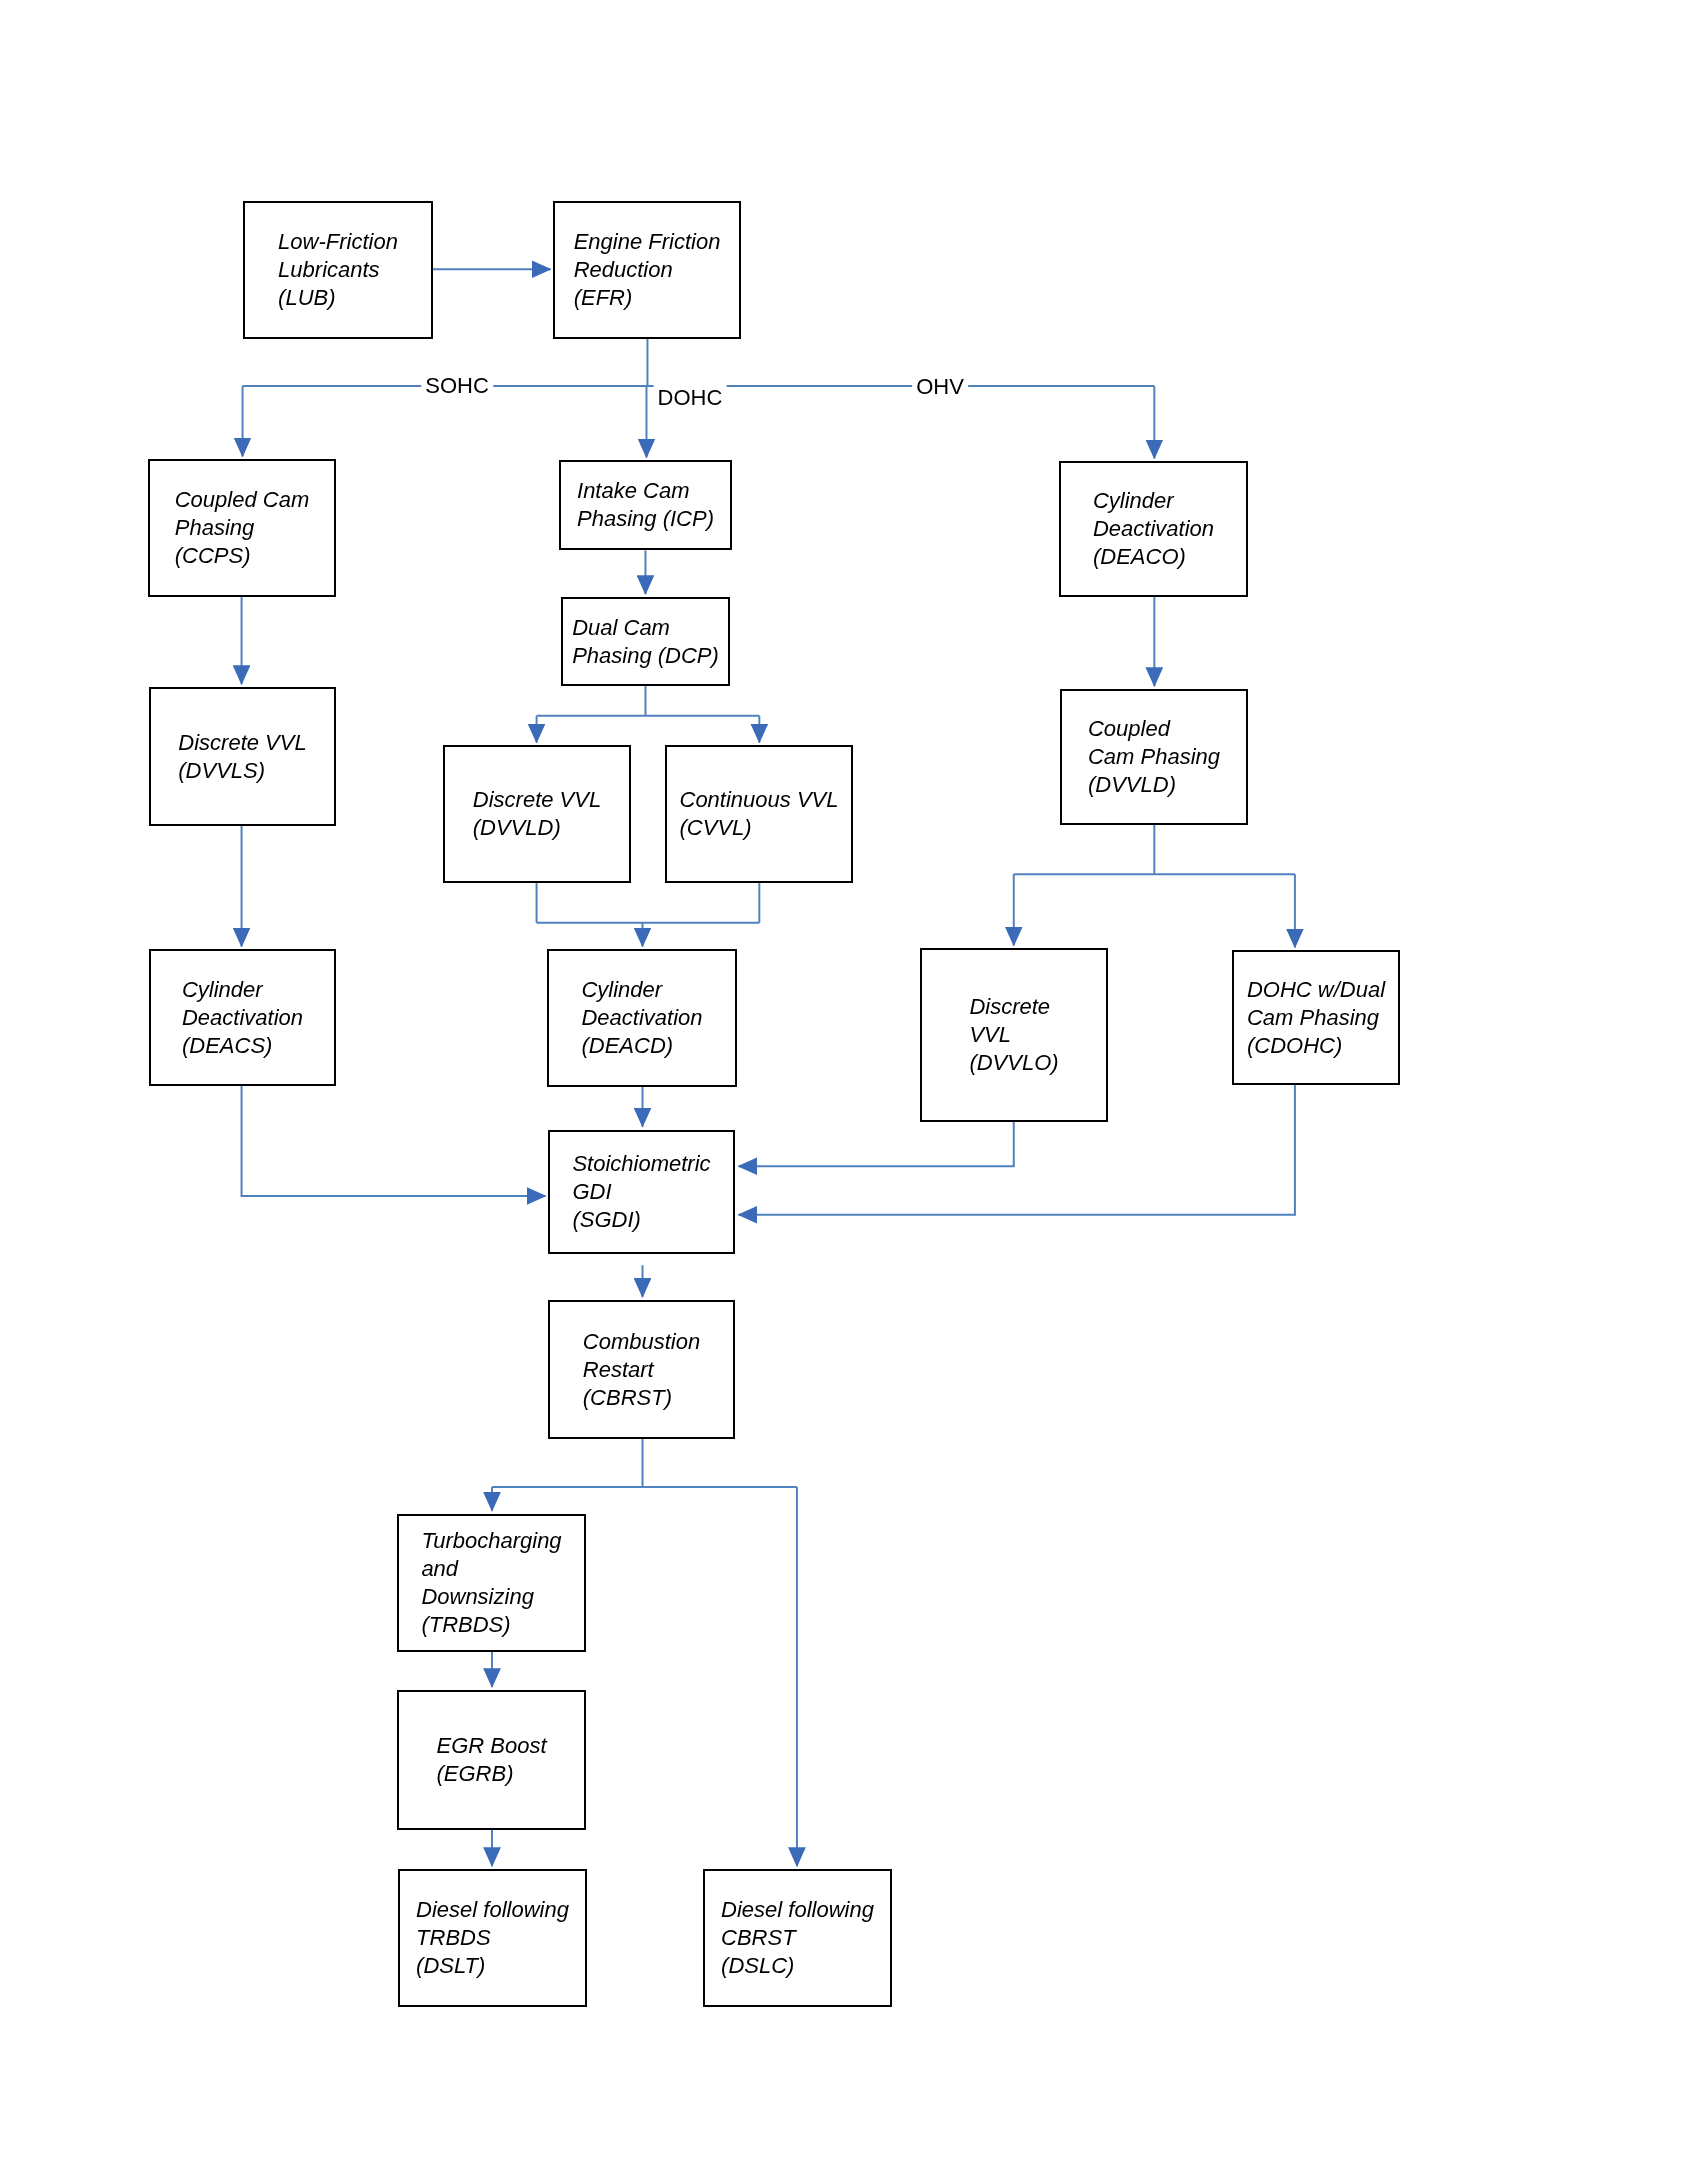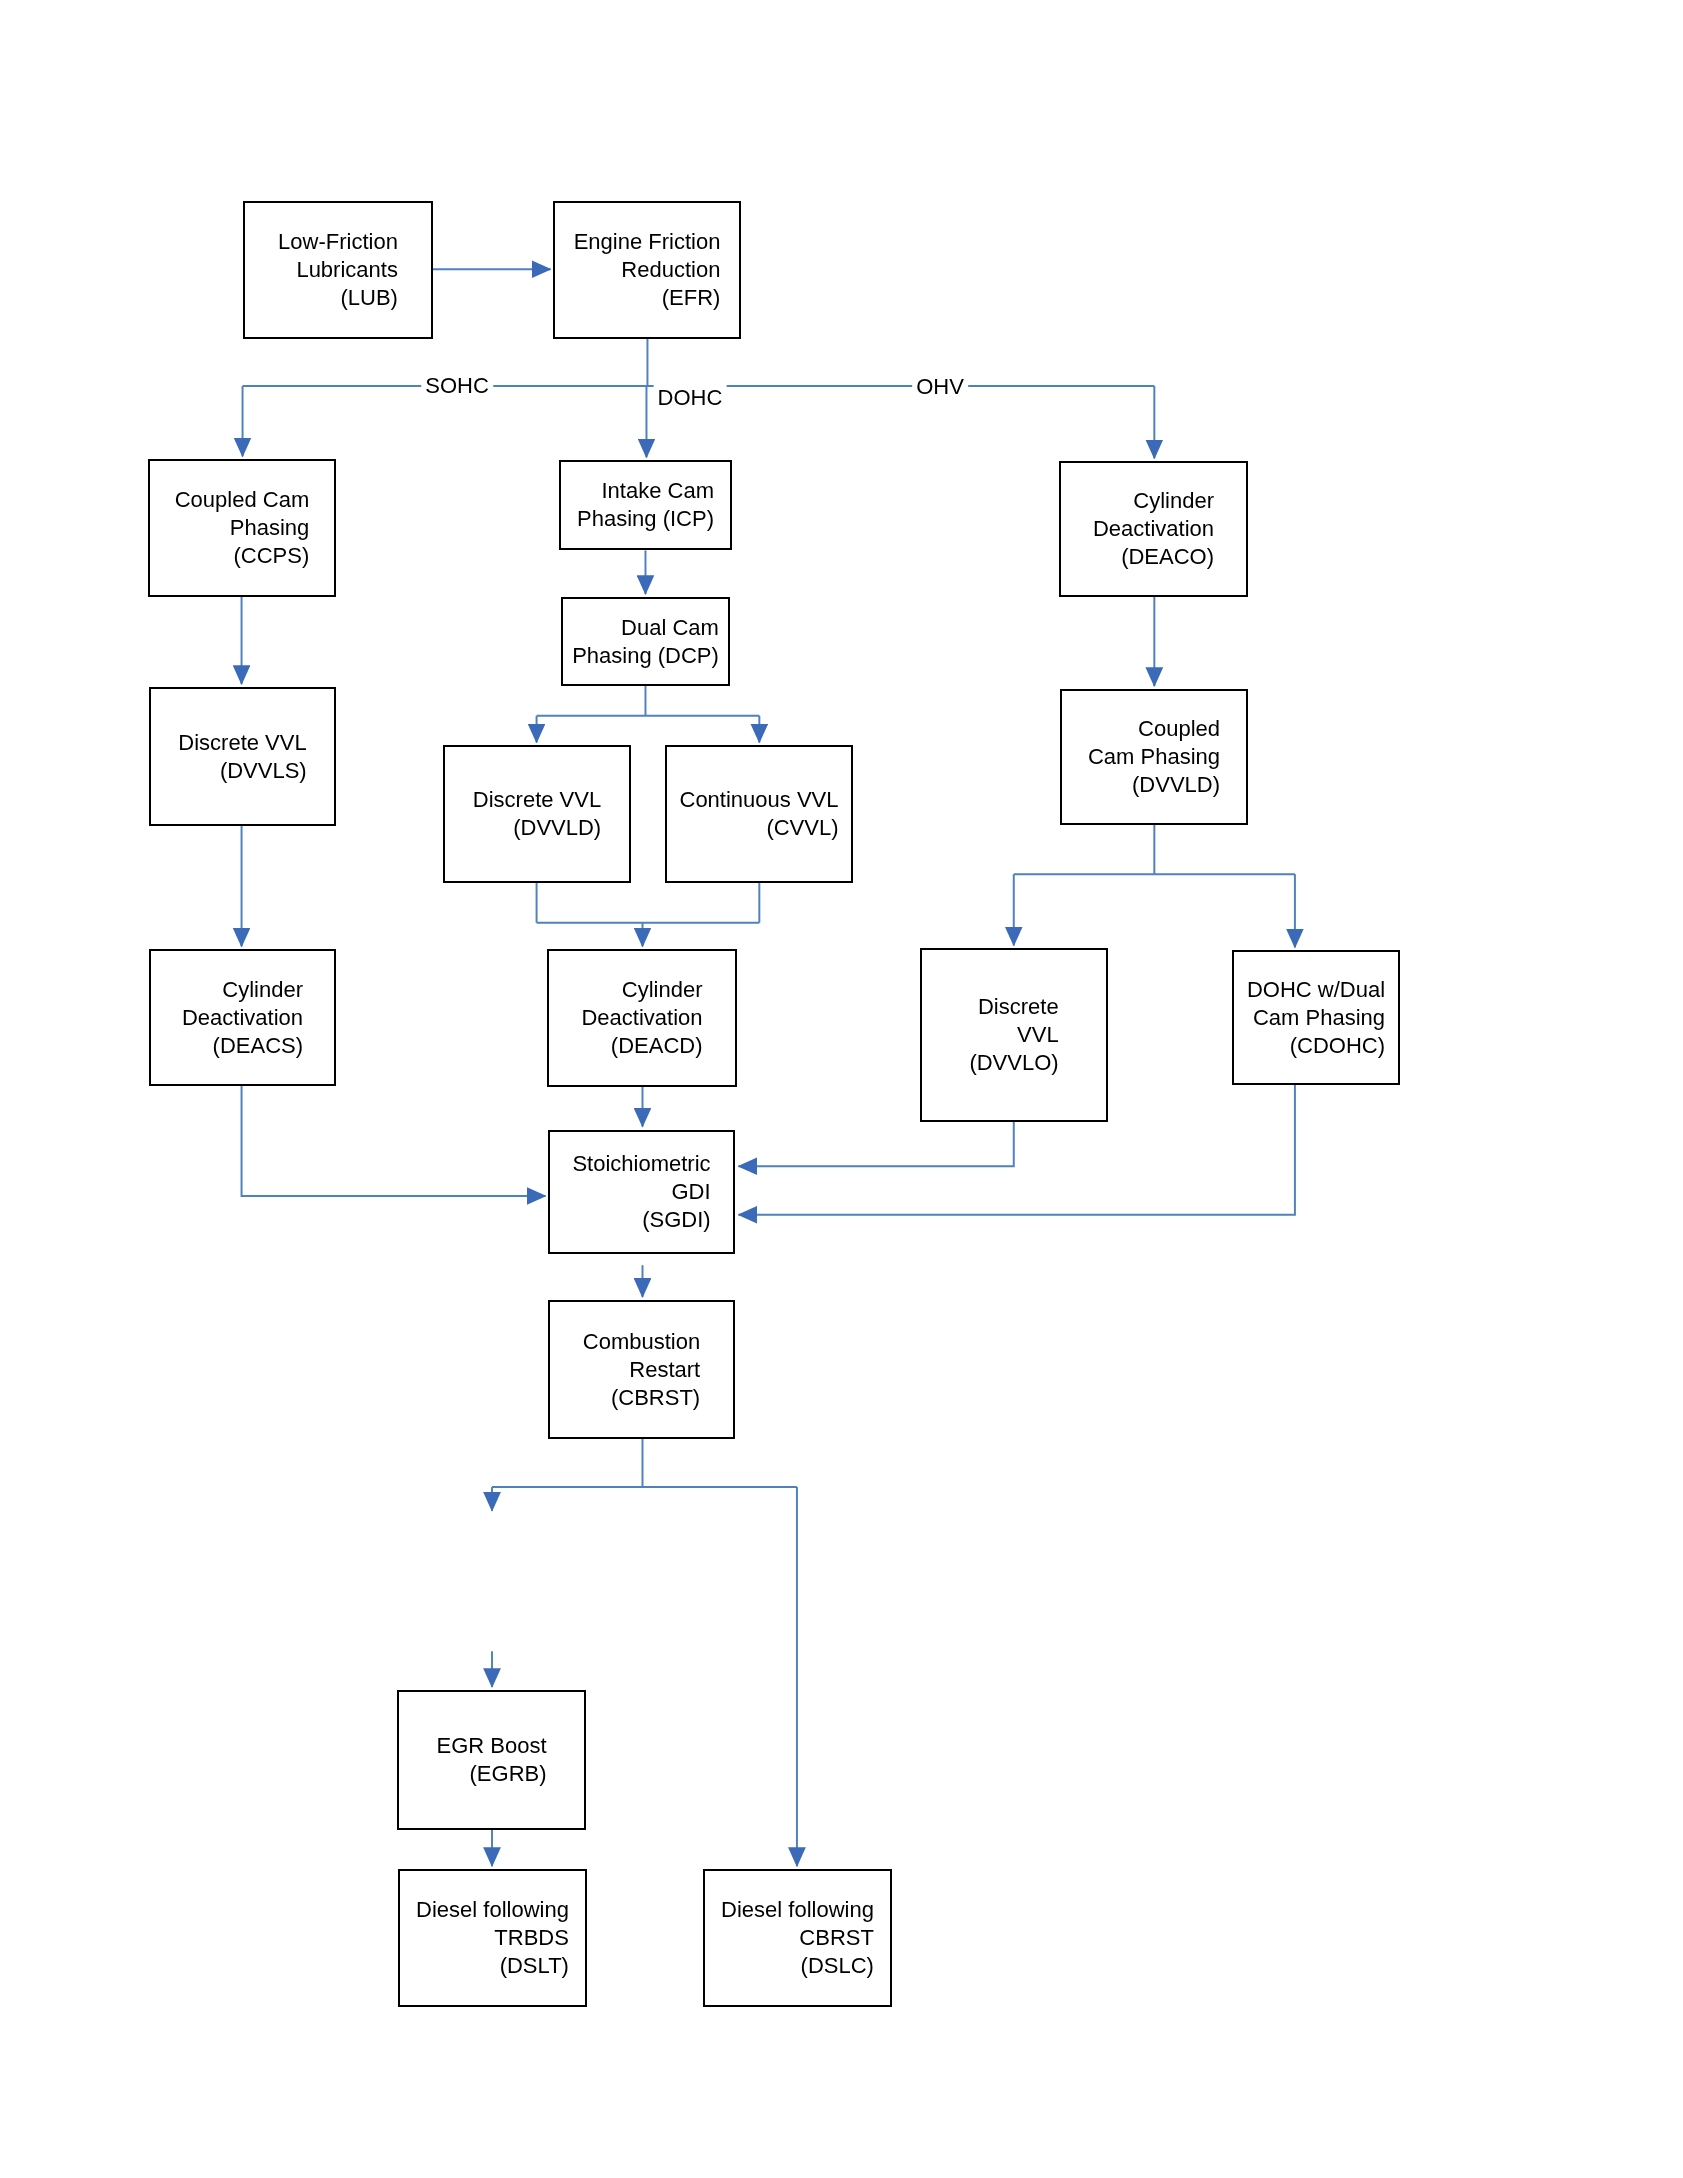--- a/index.html
+++ b/index.html
@@ -21,23 +21,23 @@
   .connector-layer{position:absolute;left:0;top:0;width:1683px;height:2178px;}
   .connector-layer line,.connector-layer polyline{
     stroke:var(--line-color);stroke-width:2;fill:none;
   }
   .box{
     position:absolute;
     box-sizing:border-box;
     border:2px solid var(--box-border);
     background:var(--page-bg);
     display:flex;align-items:center;justify-content:center;
-    text-align:right;
+    text-align:left;
     white-space:pre-line;
-    font-size:22px;line-height:28px;
+    font-size:22px;line-height:28px;font-style:italic;
   }
   .edge-label{
     position:absolute;
     transform:translate(-50%,-50%);
     background:var(--page-bg);
     padding:0 4px;
     font-size:22px;line-height:26px;
     white-space:nowrap;
     margin-left:24px;
   }
@@ -155,20 +155,24 @@
 Cam Phasing
 (CDOHC)</div>
 
   <div class="box" style="left:548px;top:1130px;width:187px;height:124px">Stoichiometric
 GDI
 (SGDI)</div>
   <div class="box" style="left:548px;top:1300px;width:187px;height:139px">Combustion
 Restart
 (CBRST)</div>
 
+  <div class="box" style="left:397px;top:1514px;width:189px;height:138px">Turbocharging
+and
+Downsizing
+(TRBDS)</div>
   <div class="box" style="left:397px;top:1690px;width:189px;height:140px">EGR Boost
 (EGRB)</div>
 
   <div class="box" style="left:398px;top:1869px;width:189px;height:138px">Diesel following
 TRBDS
 (DSLT)</div>
   <div class="box" style="left:703px;top:1869px;width:189px;height:138px">Diesel following
 CBRST
 (DSLC)</div>
 

